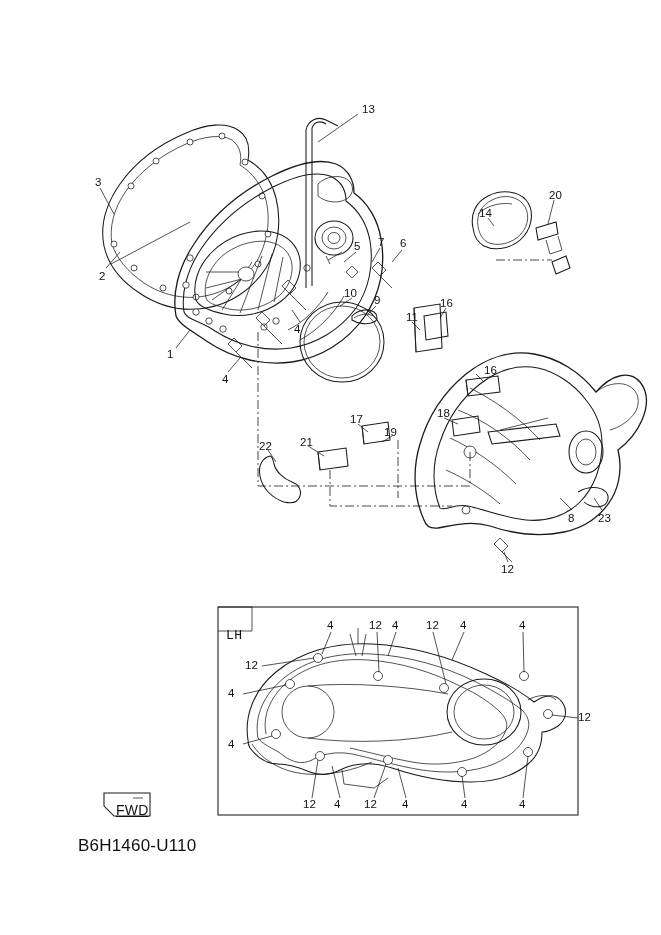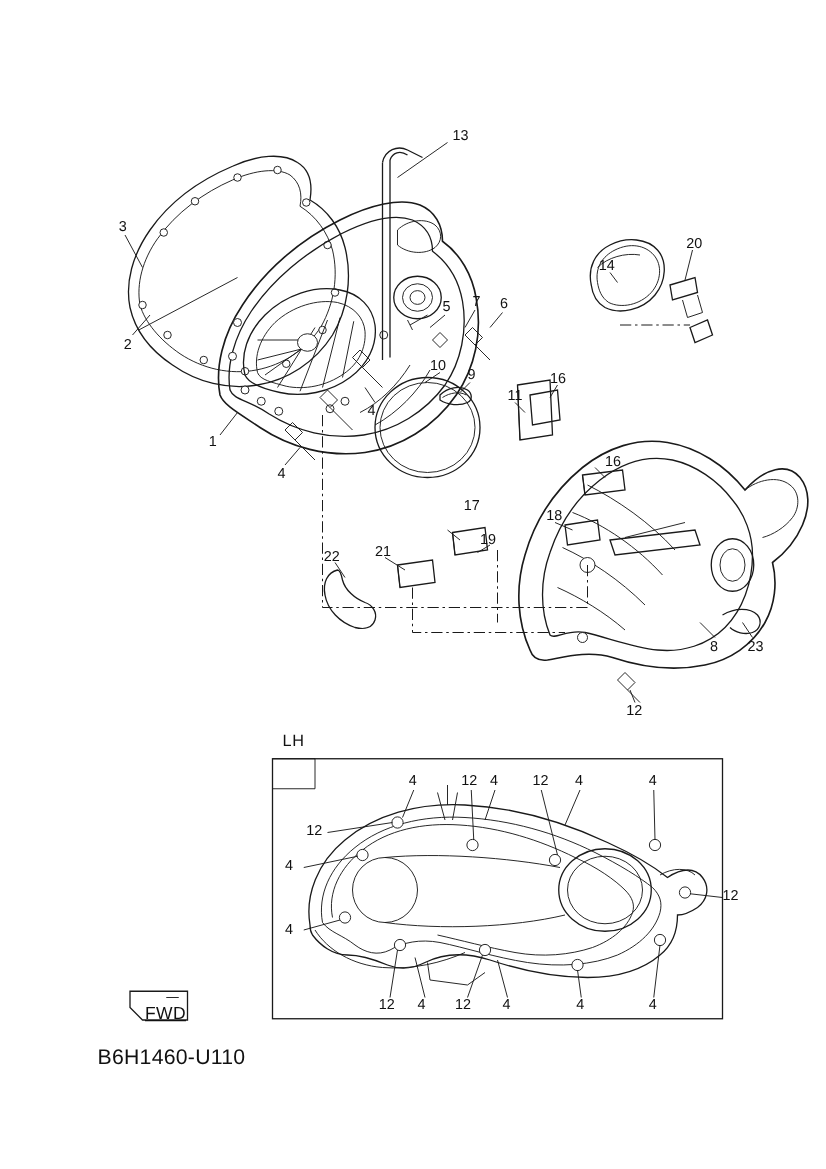--- a/index.html
+++ b/index.html
@@ -325,30 +325,30 @@
   <div class="callout" style="left:378px; top:237px;">7</div>
   <div class="callout" style="left:400px; top:238px;">6</div>
   <div class="callout" style="left:344px; top:288px;">10</div>
   <div class="callout" style="left:374px; top:295px;">9</div>
   <div class="callout" style="left:440px; top:298px;">16</div>
   <div class="callout" style="left:406px; top:312px;">11</div>
   <div class="callout" style="left:294px; top:324px;">4</div>
   <div class="callout" style="left:167px; top:349px;">1</div>
   <div class="callout" style="left:222px; top:374px;">4</div>
   <div class="callout" style="left:468px; top:365px;margin-left:16px;">16</div>
-  <div class="callout" style="left:350px; top:400px;margin-left:21px;">17</div>
+  <div class="callout" style="left:350px; top:414px;">17</div>
   <div class="callout" style="left:437px; top:408px;">18</div>
   <div class="callout" style="left:384px; top:427px;">19</div>
   <div class="callout" style="left:300px; top:437px;">21</div>
   <div class="callout" style="left:259px; top:441px;">22</div>
   <div class="callout" style="left:568px; top:513px;">8</div>
   <div class="callout" style="left:598px; top:513px;text-align:right;">23</div>
   <div class="callout" style="left:501px; top:564px;">12</div>
 
-  <div class="lh-label" style="left:226px; top:585px;">LH</div>
+  <div class="lh-label" style="left:226px; top:628px;font-family:Liberation Mono, monospace;">LH</div>
 
   <div class="callout" style="left:327px; top:620px;">4</div>
   <div class="callout" style="left:369px; top:620px;">12</div>
   <div class="callout" style="left:392px; top:620px;">4</div>
   <div class="callout" style="left:426px; top:620px;">12</div>
   <div class="callout" style="left:460px; top:620px;">4</div>
   <div class="callout" style="left:519px; top:620px;">4</div>
   <div class="callout" style="left:245px; top:660px;">12</div>
   <div class="callout" style="left:228px; top:688px;">4</div>
   <div class="callout" style="left:578px; top:712px;">12</div>

